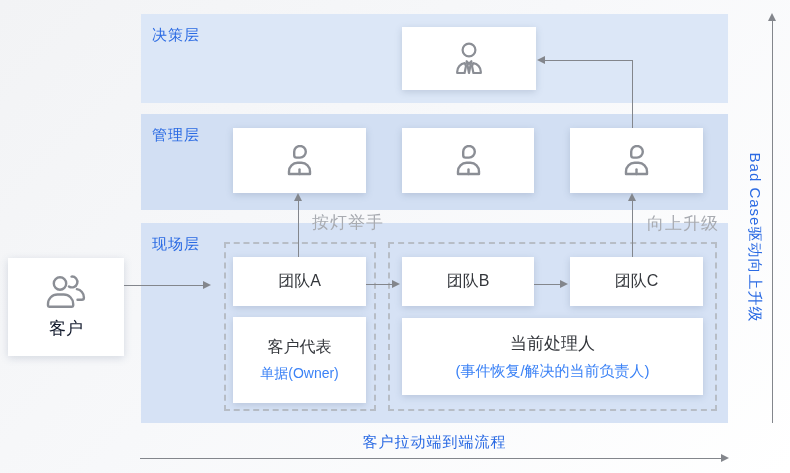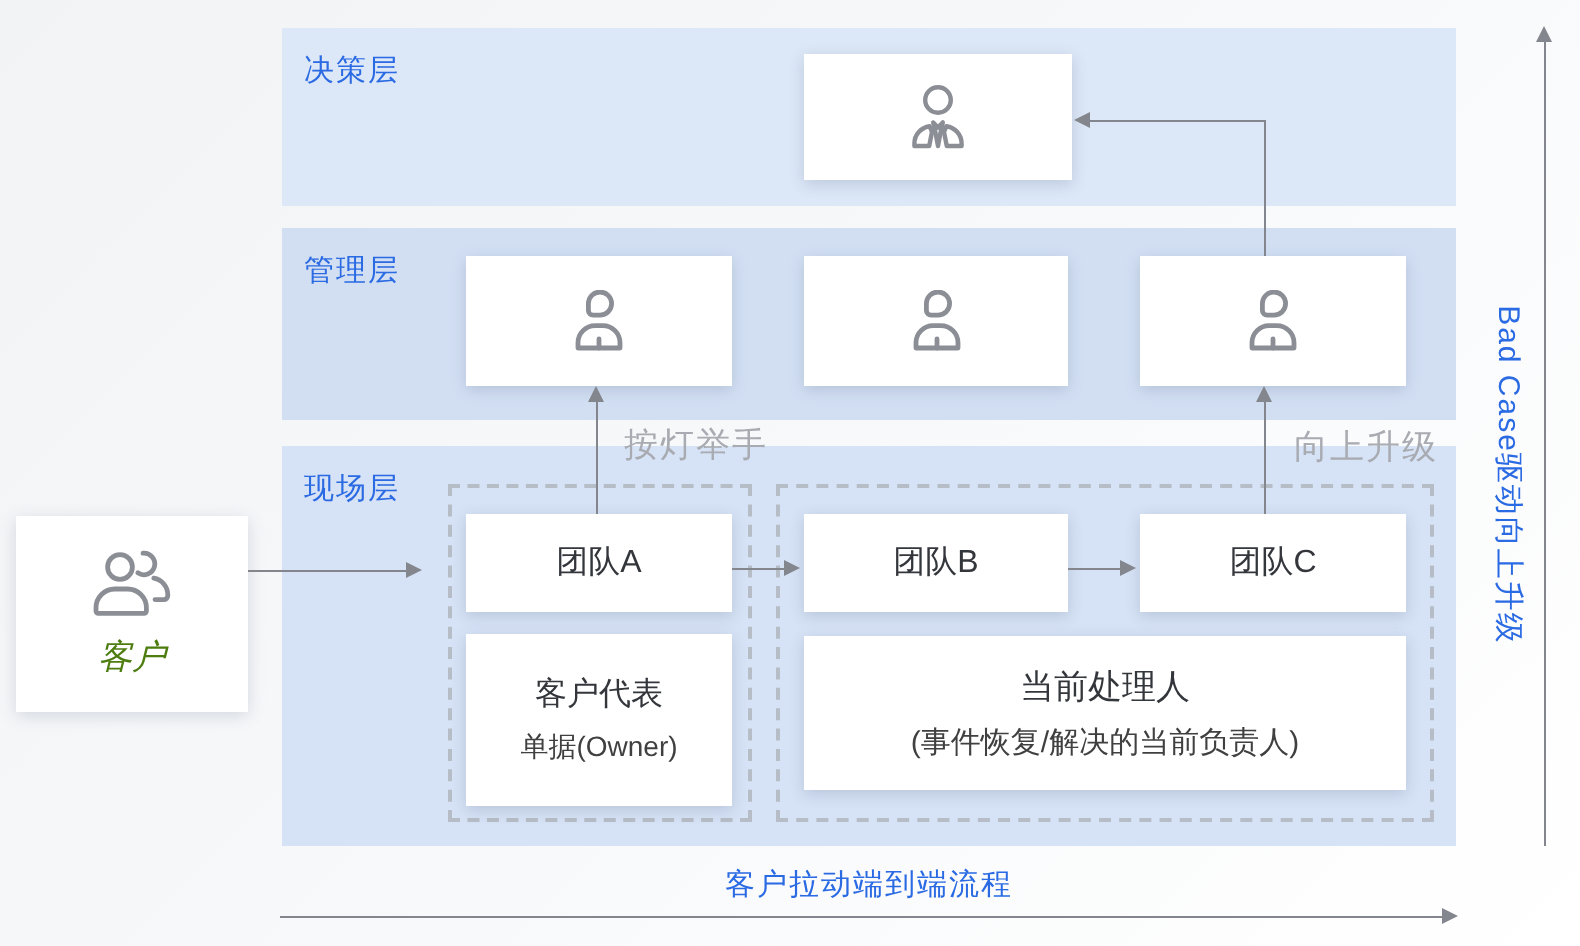--- a/index.html
+++ b/index.html
@@ -27,28 +27,28 @@
   .node-mgr-b{left:402px;width:132px;}
   .node-mgr-c{left:570px;width:133px;}
   .node-team{top:257px;height:49px;font-size:16px;color:#33363b;}
   .node-team-a{left:233px;width:133px;}
   .node-team-b{left:402px;width:132px;}
   .node-team-c{left:570px;width:133px;}
   .node-rep{left:233px;top:317px;width:133px;height:86px;}
   .node-handler{left:402px;top:318px;width:301px;height:77px;}
   .role-title{font-size:16px;color:#33363b;}
   .node-handler .role-title{font-size:17px;}
-  .role-sub{font-size:14px;color:#404040;margin-top:7px;}
+  .role-sub{font-size:14px;color:#3b82f6;margin-top:7px;}
   .node-handler .role-sub{font-size:15px;}
 
   
   .customer{position:absolute;left:8px;top:258px;width:116px;height:98px;background:#ffffff;
             box-shadow:0 2px 8px rgba(76,96,128,0.20);
             display:flex;flex-direction:column;align-items:center;justify-content:center;gap:8px;}
-  .customer-label{font-size:17px;color:#4d7c0f;font-style:italic;}
+  .customer-label{font-size:17px;color:#0f172a;}
 
   
   .group{position:absolute;top:242px;height:169px;border:2px dashed #b7bdc6;box-sizing:border-box;background:transparent;}
   .group-a{left:224px;width:152px;}
   .group-bc{left:388px;width:329px;}
 
   
   .hline{position:absolute;height:0;border-top:1.5px solid #83868c;}
   .vline{position:absolute;width:0;border-left:1.5px solid #83868c;}
   .tri{position:absolute;width:0;height:0;}

